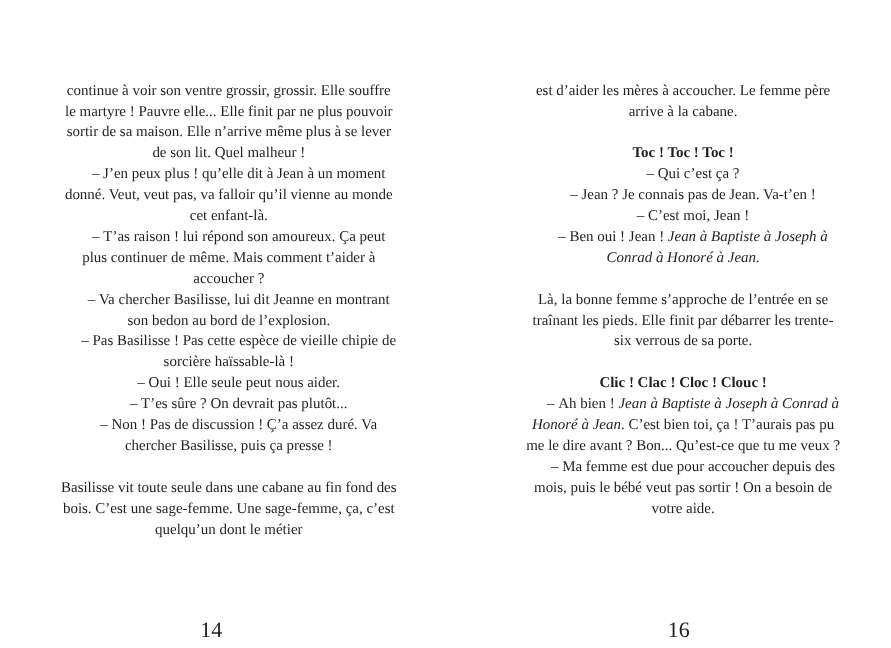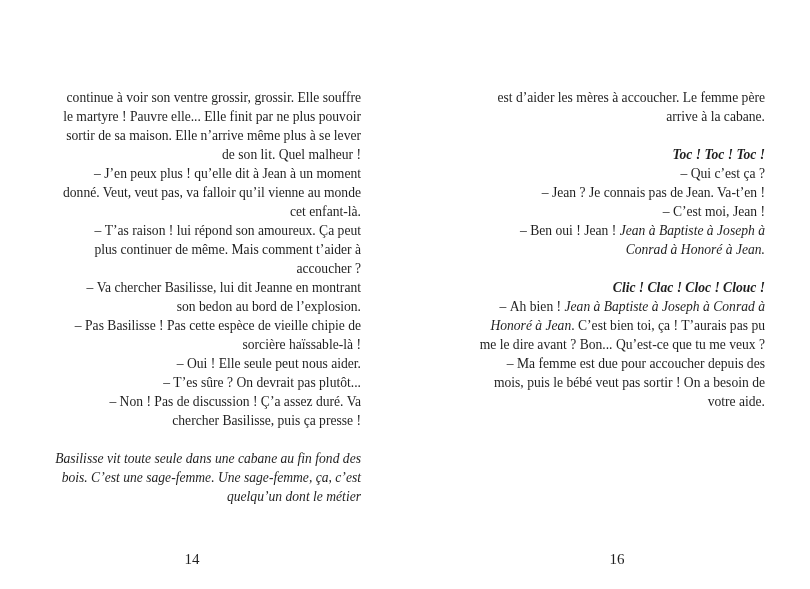--- a/index.html
+++ b/index.html
@@ -8,36 +8,36 @@
     position: relative;
     width: 810px;
     height: 589px;
     background: #ffffff;
     font-family: "Liberation Serif", "DejaVu Serif", serif;
     color: #1f1f1f;
     overflow: hidden;
   }
   .text-column {
     position: absolute;
-    top: 88px;
+    top: 72px;
     font-size: 13.6px;
     line-height: 19px;
-    text-align: right;
+    text-align: center;
   }
   #col-left  { left: 55px;  width: 306px; }
   #col-right { left: 477px; width: 288px; }
   p.block { margin: 0; }
   p.dialogue { text-indent: 18px; }
   p.heading { font-weight: 700; }
-  p.gap { margin-top: 19px; font-style: italic; }
+  p.gap { margin-top: 19px; }
   em { font-style: italic; }
   .page-number {
     position: absolute;
-    top: 550px;
-    font-size: 15px;
+    top: 564px;
+    font-size: 20px;
     line-height: 19px;
     transform: translateX(-50%);
   }
   #pn-left  { left: 192px; }
   #pn-right { left: 617px; }
 </style>
 </head>
 <body>
 
 <div class="spread">
@@ -58,20 +58,21 @@
   </section>
 
   <section>
     <div class="text-column" id="col-right">
         <p class="block paragraph"><span>est d’aider les mères à accoucher. Le femme père arrive à la cabane.</span></p>
         <p class="block heading gap"><span>Toc&nbsp;! Toc&nbsp;! Toc&nbsp;!</span></p>
         <p class="block dialogue"><span>–&nbsp;Qui c’est ça&nbsp;?</span></p>
         <p class="block dialogue"><span>–&nbsp;Jean&nbsp;? Je connais pas de Jean. Va-t’en&nbsp;!</span></p>
         <p class="block dialogue"><span>–&nbsp;C’est moi, Jean&nbsp;!</span></p>
         <p class="block dialogue"><span>–&nbsp;Ben oui&nbsp;! Jean&nbsp;! </span><em>Jean à Baptiste à Joseph à Conrad à Honoré à Jean.</em></p>
+        <p class="block paragraph gap"><span>Là, la bonne femme s’approche de l’entrée en se traînant les pieds. Elle finit par débarrer les trente-six verrous de sa porte.</span></p>
         <p class="block heading gap"><span>Clic&nbsp;! Clac&nbsp;! Cloc&nbsp;! Clouc&nbsp;!</span></p>
         <p class="block dialogue"><span>–&nbsp;Ah bien&nbsp;! </span><em>Jean à Baptiste à Joseph à Conrad à Honoré à Jean</em><span>. C’est bien toi, ça&nbsp;! T’aurais pas pu me le dire avant&nbsp;? Bon... Qu’est-ce que tu me veux&nbsp;?</span></p>
         <p class="block dialogue"><span>–&nbsp;Ma femme est due pour accoucher depuis des mois, puis le bébé veut pas sortir&nbsp;! On a besoin de votre aide.</span></p>
       </div>
     <div class="page-number" id="pn-right">16</div>
   </section>
 
 </div>
 
 </body></html>

